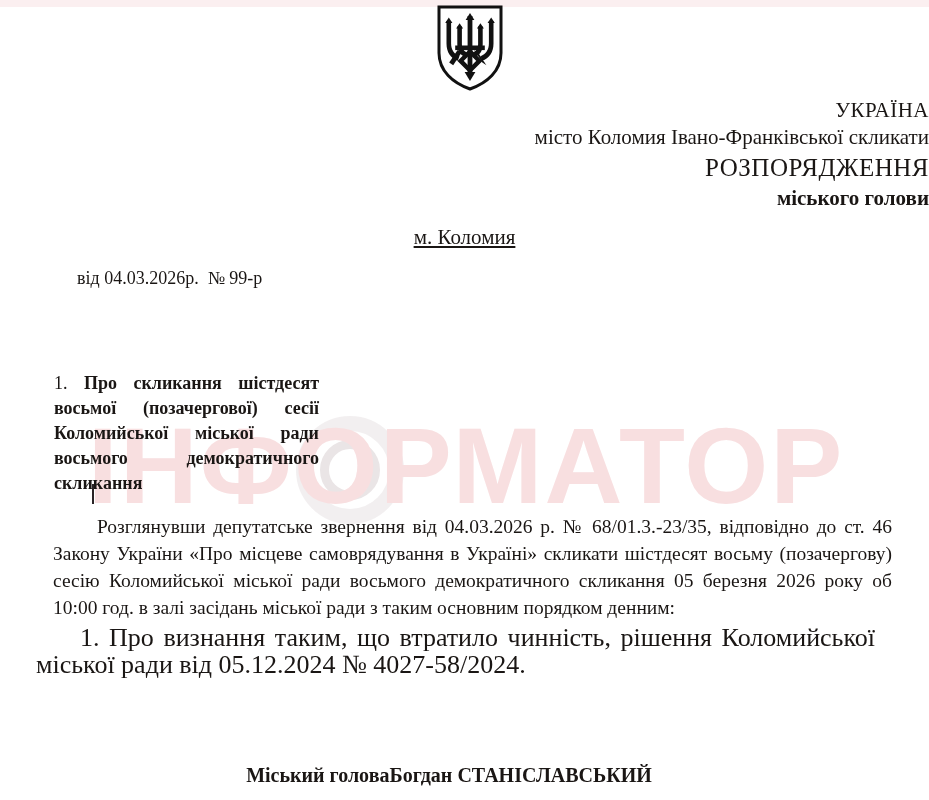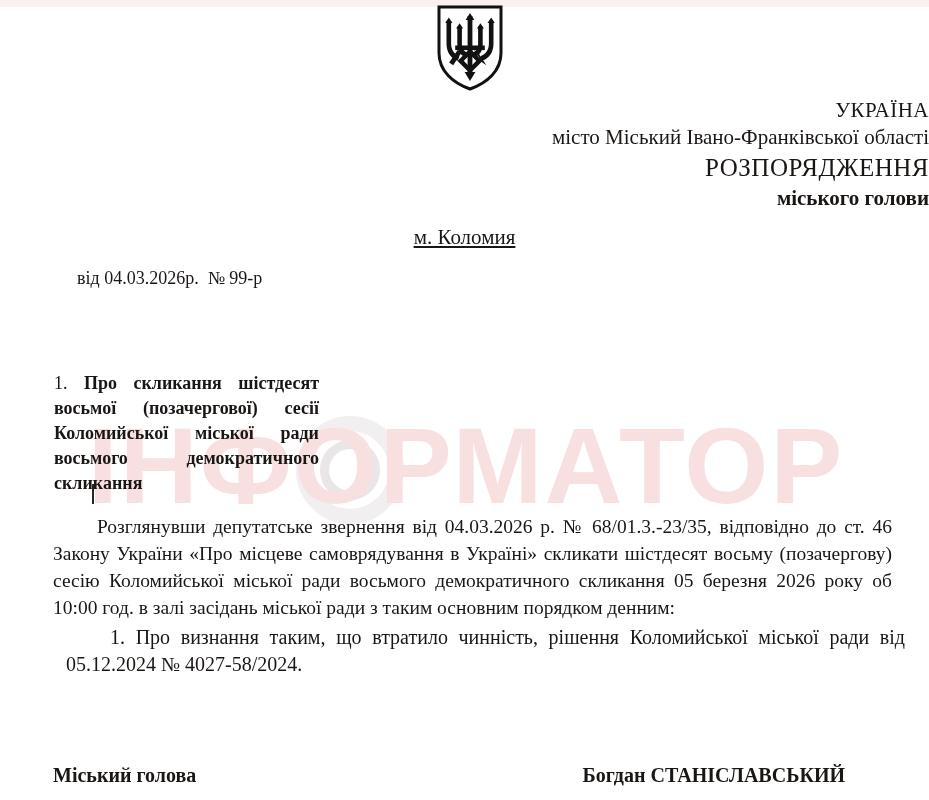--- a/index.html
+++ b/index.html
@@ -163,36 +163,36 @@
     top: 513px;
     width: 839px;
     font-size: 19.5px;
     line-height: 27px;
     text-align: justify;
     text-indent: 44px;
   }
 
   .agenda-item {
     position: absolute;
-    left: 66px;
+    left: 36px;
     top: 624px;
     width: 839px;
-    font-size: 20px;
+    font-size: 26px;
     line-height: 27px;
     text-align: justify;
     text-indent: 44px;
   }
 
   .signature {
     position: absolute;
     left: 53px;
     top: 764px;
     width: 827px;
     display: flex;
-    justify-content: space-between;
+    justify-content: center;
     align-items: baseline;
     font-size: 20px;
     font-weight: 700;
   }
   .sig-name {
     padding-right: 35px;
   }
 </style>
 </head>
 <body>
@@ -238,21 +238,21 @@
 
           <path d="M33 46.5 l9.4 9.4 l-9.4 9.4 l-9.4 -9.4 z" fill="none" stroke="#111111" stroke-width="4.4"></path>
 
           <path d="M27.6 67 h10.8 l-5.4 9 z"></path>
         </g>
       </svg>
     </div>
 
     <div class="header-block">
       <div class="line-country">УКРАЇНА</div>
-      <div class="line-city">місто Міський Івано-Франківської області</div>
+      <div class="line-city">місто Коломия Івано-Франківської скликати</div>
       <div class="line-doctype">РОЗПОРЯДЖЕННЯ</div>
       <div class="line-subtitle">міського голови</div>
     </div>
 
     <div class="place">м. Коломия</div>
 
     <div class="docnumber">від 04.03.2026р.  № 99-р</div>
 
     <div class="subject">
       <span class="num">1.</span>

